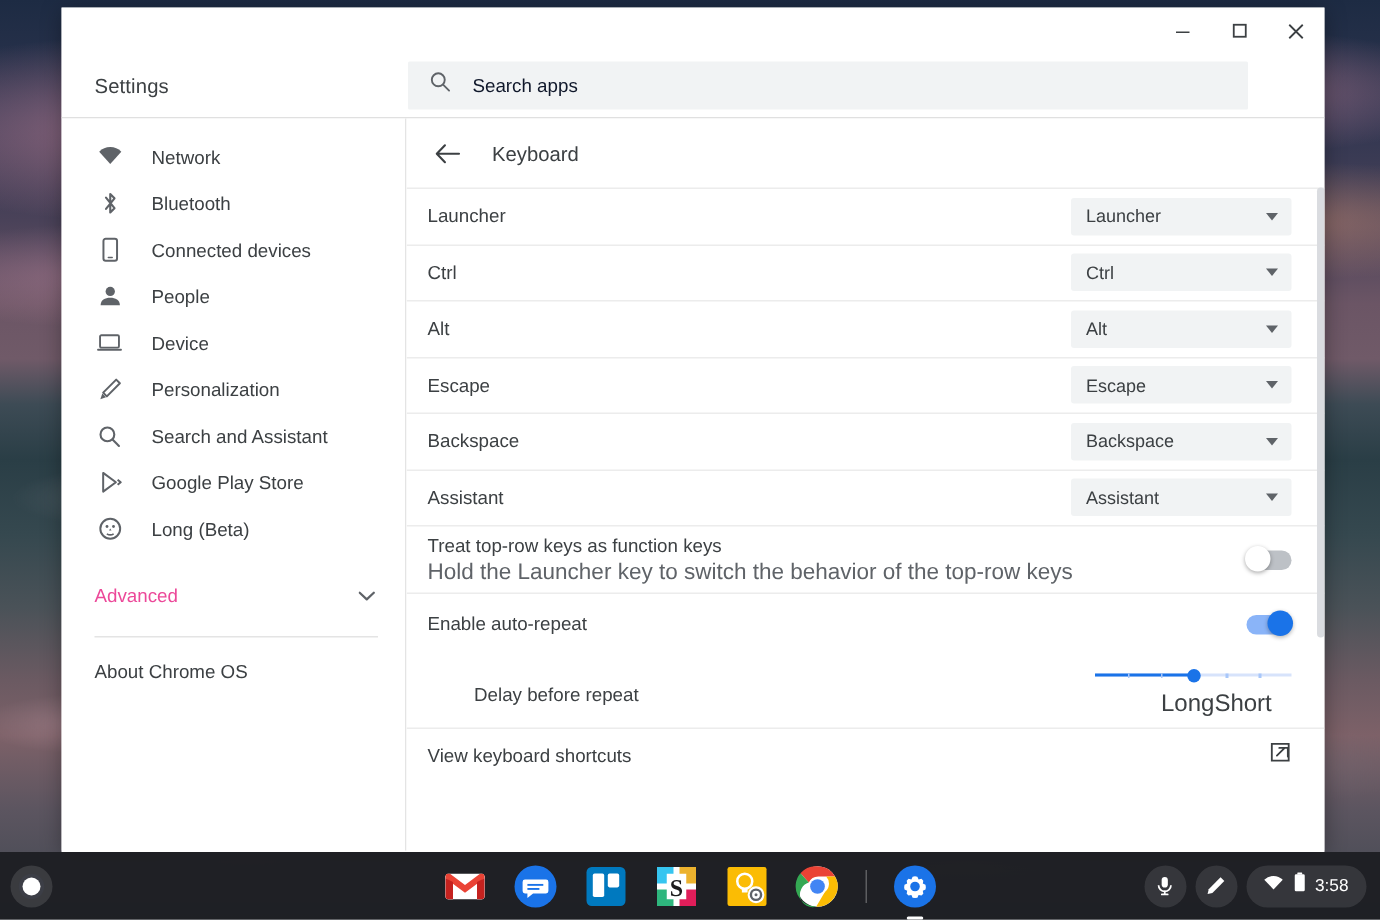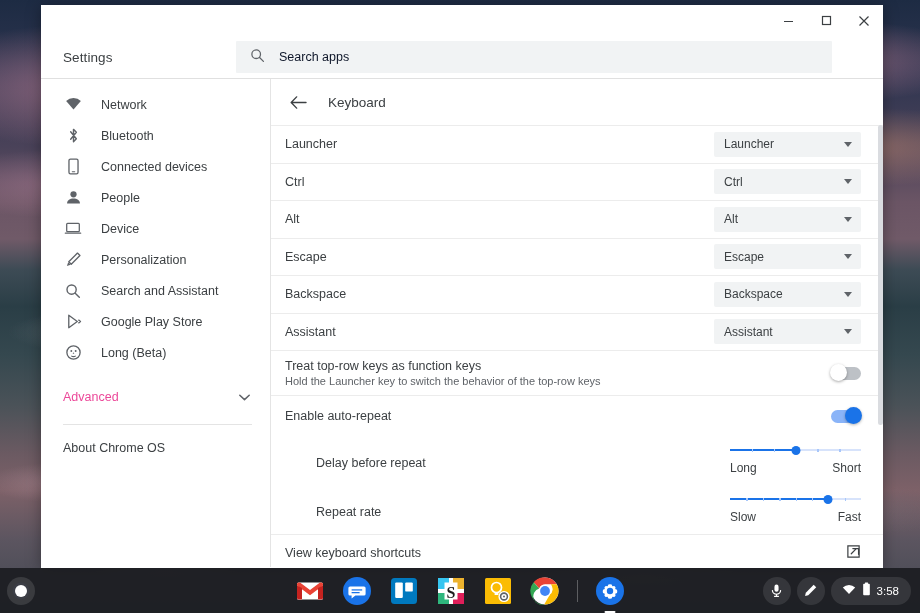--- a/index.html
+++ b/index.html
@@ -72,21 +72,21 @@
   .winbtn svg { display:block; }
 
   
   .header {
     height: 43px;
     display: flex; align-items: center;
     background: #fff;
     border-bottom: 1px solid #e0e0e0;
   }
   .brand {
-    width: 195px;
+    width: 231px;
     padding-left: 22px;
     font-size: 13.5px;
     color: #3c4043;
     letter-spacing: .1px;
   }
   .searchbox {
     flex: 1;
     margin-right: 51px;
     height: 32px;
     background: #f1f3f4;
@@ -166,21 +166,21 @@
 
   
   .row {
     min-height: 37.5px;
     display: flex; align-items: center; justify-content: space-between;
     padding: 0 22px 0 14px;
     border-top: 1px solid #ececec;
   }
   .row:first-of-type { border-top: 1px solid #ececec; }
   .rowlabel { font-size: 12.5px; color: #3c4043; }
-  .rowsub   { font-size: 11px; color: #5f6368; margin-top: 2px; }
+  .rowsub   { font-size: 15px; color: #5f6368; margin-top: 2px; }
 
   .dropdown {
     width: 147px; height: 25px;
     background: #f1f3f4;
     border: none;
     display: flex; align-items: center; justify-content: space-between;
     padding: 0 9px 0 10px;
     font-size: 12px; color: #3c4043;
     cursor: pointer;
     border-radius: 2px;
@@ -237,23 +237,24 @@
     background:#a8c7fa;
   }
   .track .thumb {
     position:absolute; top:2.5px;
     width:9px;height:9px;border-radius:50%;
     background:#1a73e8;
     transform: translateX(-4.5px);
     cursor:pointer;
   }
   .endlabels {
-    display:flex; justify-content:space-between;
-    font-size:12px; color:#3c4043;
+    display:flex; 
+    font-size:16px; color:#3c4043;
     margin-top:4px;
+    margin-left:44px;
   }
 
   .linkrow {
     min-height: 37px;
     display:flex; align-items:center; justify-content:space-between;
     padding: 0 22px 0 14px;
     border-top: 1px solid #ececec;
     cursor: pointer;
   }
 
@@ -554,40 +555,20 @@
             <div class="tick" style="left:83.3%"></div>
             <div class="thumb" id="delay-thumb" style="left: 50%;"></div>
           </div>
           <div class="endlabels">
             <span>Long</span>
             <span>Short</span>
           </div>
         </div>
       </div>
 
-      <div class="sliderrow">
-        <span class="sliderlabel">Repeat rate</span>
-        <div class="sliderwrap">
-          <div class="track">
-            <div class="bar"></div>
-            <div class="fill" id="rate-fill" style="width: 75%;"></div>
-            <div class="tick" style="left:12.5%"></div>
-            <div class="tick" style="left:25%"></div>
-            <div class="tick" style="left:37.5%"></div>
-            <div class="tick" style="left:50%"></div>
-            <div class="tick" style="left:62.5%"></div>
-            <div class="tick" style="left:87.5%"></div>
-            <div class="thumb" id="rate-thumb" style="left: 75%;"></div>
-          </div>
-          <div class="endlabels">
-            <span>Slow</span>
-            <span>Fast</span>
-          </div>
-        </div>
-      </div>
 
       <div class="linkrow">
         <span class="rowlabel">View keyboard shortcuts</span>
         <span>
           <svg width="15" height="15" viewBox="0 0 16 16">
             <path d="M2 2 h12 v12 h-12 z" fill="none" stroke="#3c4043" stroke-width="1.3"></path>
             <path d="M5.6 10.4 L11 5 M7.3 4.9 h6.1 v6.1" fill="none" stroke="#3c4043" stroke-width="1.3" stroke-linecap="round" stroke-linejoin="round"></path>
           </svg>
         </span>
       </div>

